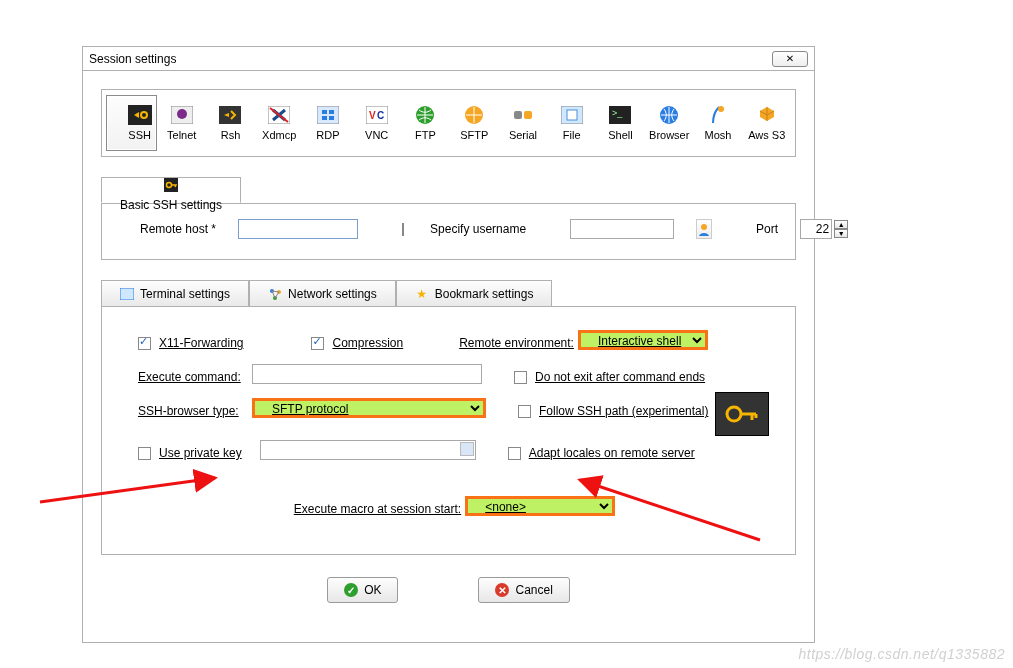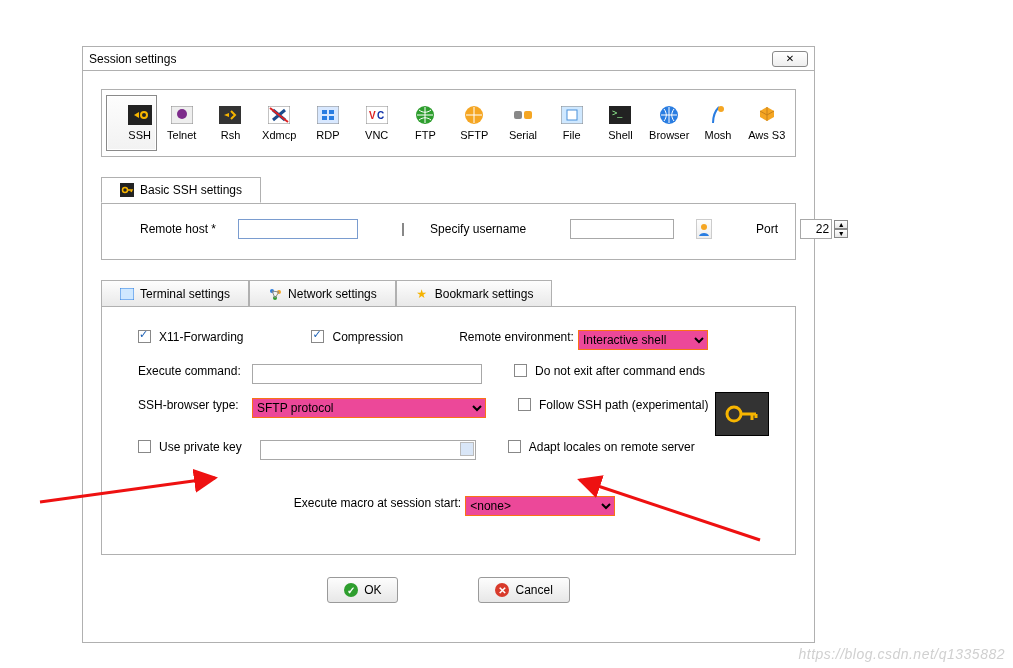--- a/index.html
+++ b/index.html
@@ -8,36 +8,36 @@
   .titlebar { height:24px; border-bottom:1px solid #b0b0b0; display:flex; align-items:center; padding:0 6px; font-size:12px; }
   .titlebar-title{ flex:1; }
   .close-x { width:36px; height:16px; border:1px solid #888; border-radius:3px; display:flex; align-items:center; justify-content:center; font-size:10px; cursor:pointer; background:linear-gradient(#fff,#eee);}
   .proto-strip { border:1px solid #b0b0b0; margin:18px 18px 0 18px; height:68px; display:flex; align-items:center; padding:0 4px; gap:0; }
   .proto { width:57px; height:56px; display:flex; flex-direction:column; align-items:center; justify-content:center; font-size:11px; cursor:pointer; gap:4px;}
   .proto.sel { border:1px solid #8a8a8a; background:linear-gradient(#fdfdfd,#f2f2f2); box-shadow:inset 0 0 0 1px #fff;padding-left:16px; }
   .proto-icon { width:24px; height:20px; display:flex; align-items:center; justify-content:center; }
   .section { border:1px solid #b0b0b0; margin:26px 18px 0 18px; }
   .tabrow { display:flex; height:26px; margin-top:-27px; margin-left:-1px;}
   .tab { height:26px; border:1px solid #b0b0b0; border-bottom:none; background:linear-gradient(#fdfdfd,#e9e9e9); font-size:12px; display:flex; align-items:center; gap:6px; padding:0 18px; cursor:pointer;}
-  .tab.active { background:#fff; border-bottom:1px solid #fff; position:relative; z-index:2;}
+  .tab.active { background:#fff; border-bottom:1px solid #fff; position:relative; z-index:2;flex-direction:column;}
   .tab .mini-icon{width:14px;height:14px;display:flex;align-items:center;justify-content:center;}
   .basic-body { padding:16px 0 20px 38px; display:flex; align-items:center; gap:22px; font-size:12px;}
   .txt { height:20px; border:1px solid #7a9ccf; background:#fff; padding:0 3px; font-size:12px;}
   .txt.plain{border-color:#a8a8a8;}
   .chk { width:13px; height:13px; border:1px solid #888; display:inline-block; position:relative; background:#fff; vertical-align:middle; margin-right:4px;}
   .chk.on::after{content:"✓"; color:#1a5fb4; font-size:11px; position:absolute; left:0; top:-3px;}
   .spin{ display:inline-flex; align-items:center;}
   .spin input{ width:32px; height:20px; border:1px solid #a8a8a8; font-size:12px; text-align:right; padding-left:4px;}
   .spin-btns{ display:flex; flex-direction:column; margin-left:2px;}
   .spin-btn{width:14px;height:9px;border:1px solid #888;font-size:7px;line-height:7px;text-align:center;background:linear-gradient(#fff,#e7e7e7);cursor:pointer;}
   .user-ico{width:20px;height:20px;border:1px solid #ccc;display:inline-flex;align-items:center;justify-content:center;background:linear-gradient(#fdfdfd,#eee);}
   .adv-body{ padding:24px 24px 24px 36px; font-size:12px; position:relative;}
-  .row{ display:flex; align-items:flex-start; gap:4px; margin-bottom:14px;}
+  .row{ display:flex; align-items:flex-end; gap:4px; margin-bottom:14px;text-decoration:underline;}
   .lbl{ white-space:nowrap; }
-  select.sel1{ height:20px; font-size:12px; border:1px solid #f97316; background:#ec4899;}
+  select.sel1{ height:20px; font-size:12px; border:3px solid #f97316; background:#bef264;padding-left:13px;}
   .keyart{ position:absolute; right:26px; top:86px; width:54px; height:44px; background:#333; border:1px solid #000; display:flex; align-items:center; justify-content:center;}
   .btnbar{ display:flex; justify-content:center; gap:80px; margin-top:22px;}
   .dlg-btn{ height:26px; padding:0 16px; border:1px solid #9a9a9a; border-radius:3px; background:linear-gradient(#fdfdfd,#e7e7e7); font-size:12px; display:flex; align-items:center; gap:6px; cursor:pointer;}
   .circle{width:14px;height:14px;border-radius:50%;display:inline-flex;align-items:center;justify-content:center;color:#fff;font-size:10px;font-weight:bold;}
   .ok{background:#2e9e2e;} .cancel{background:#d83a2b;}
   .browse-ico{position:absolute; width:14px; height:14px; border:1px solid #bbb; background:#d9e6f7; pointer-events:none;}
   .watermark{position:absolute;right:8px;bottom:6px;color:#d0d0d0;font-size:14px;font-style:italic;letter-spacing:.5px;}
   .star{color:#f5b301;}
   svg{display:block;}
   .arrow-line{stroke:#e11;stroke-width:3;marker-end:url(#ah);fill:none;}

